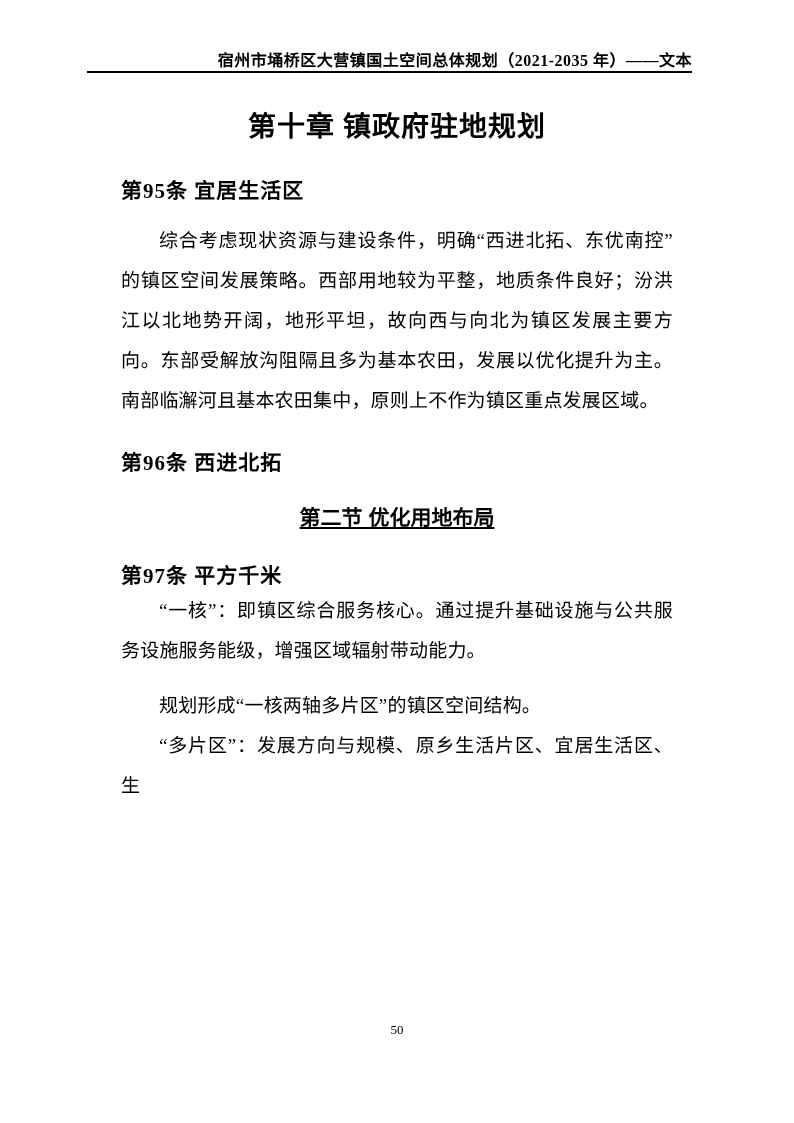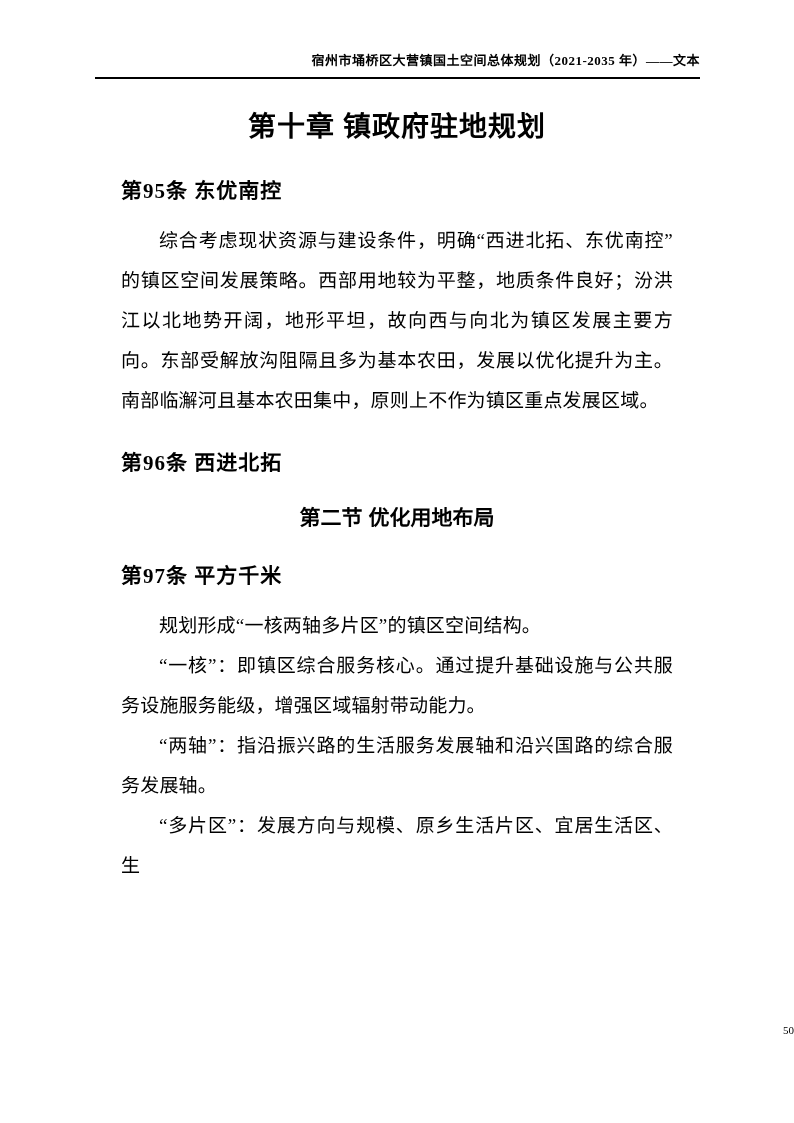--- a/index.html
+++ b/index.html
@@ -10,26 +10,26 @@
     margin: 0 auto;
     background: #ffffff;
     color: #000000;
     font-family: "Liberation Serif", "DejaVu Serif", serif;
     overflow: hidden;
   }
   
   .header {
     position: absolute;
     top: 52px;
-    left: 95px;
+    left: 87px;
     width: 605px;
     border-bottom: 2px solid #000000;
-    padding-bottom: 8px;
+    padding-bottom: 2px;
     text-align: right;
-    font-size: 13px;
+    font-size: 16px;
     font-weight: bold;
     line-height: 17px;
     letter-spacing: 0.5px;
   }
   
   .content {
     position: absolute;
     top: 80px;
     left: 121px;
     width: 552px;
@@ -44,21 +44,21 @@
     font-family: "Liberation Serif", "DejaVu Serif", serif;
   }
   .section-title {
     margin: 28px 0 0 0;
     font-size: 21px;
     font-weight: bold;
     line-height: 32px;
     text-align: center;
     font-family: "Liberation Sans", "DejaVu Sans", sans-serif;
   }
-  .section-title.second { margin-top: 24px; }
+  .section-title.second { margin-top: 24px; text-decoration: underline; }
   .article-heading {
     margin: 27px 0 0 0;
     font-size: 21px;
     font-weight: bold;
     line-height: 30px;
     letter-spacing: 1px;
     text-align: left;
     font-family: "Liberation Serif", "DejaVu Serif", serif;
   }
   .body-para {
@@ -74,55 +74,54 @@
     text-decoration: underline;
     text-underline-offset: 5px;
     text-decoration-thickness: 1px;
   }
   
   .footer {
     position: absolute;
     top: 1022px;
     left: 0;
     width: 100%;
-    text-align: right;
-    font-size: 11px;
+    text-align: center;
+    font-size: 13px;
     line-height: 16px;
   }
 </style>
 </head>
 <body>
 
 <div class="page">
 
   <header class="header">
     <span>宿州市埇桥区大营镇国土空间总体规划（2021-2035 年）——文本</span>
   </header>
 
   <main class="content">
 
     <h1 class="chapter-title">第十章 镇政府驻地规划</h1>
 
 
-    <h3 class="article-heading">第95条 东优南控</h3>
+    <h3 class="article-heading">第95条 宜居生活区</h3>
 
     <p class="body-para">综合考虑现状资源与建设条件，明确“西进北拓、东优南控”的镇区空间发展策略。西部用地较为平整，地质条件良好；汾洪江以北地势开阔，地形平坦，故向西与向北为镇区发展主要方向。东部受解放沟阻隔且多为基本农田，发展以优化提升为主。南部临澥河且基本农田集中，原则上不作为镇区重点发展区域。</p>
 
     <h3 class="article-heading">第96条 西进北拓</h3>
 
 
     <h2 class="section-title second">第二节  优化用地布局</h2>
 
     <h3 class="article-heading">第97条 平方千米</h3>
 
+    <p class="body-para cont">“一核”：即镇区综合服务核心。通过提升基础设施与公共服务设施服务能级，增强区域辐射带动能力。</p>
+
     <p class="body-para">规划形成“一核两轴多片区”的镇区空间结构。</p>
 
-    <p class="body-para cont">“一核”：即镇区综合服务核心。通过提升基础设施与公共服务设施服务能级，增强区域辐射带动能力。</p>
-
-    <p class="body-para cont">“两轴”：指沿振兴路的生活服务发展轴和沿兴国路的综合服务发展轴。</p>
 
     <p class="body-para cont">“多片区”：发展方向与规模、原乡生活片区、宜居生活区、生</p>
 
   </main>
 
   <footer class="footer">
     <span>50</span>
   </footer>
 
 </div>

